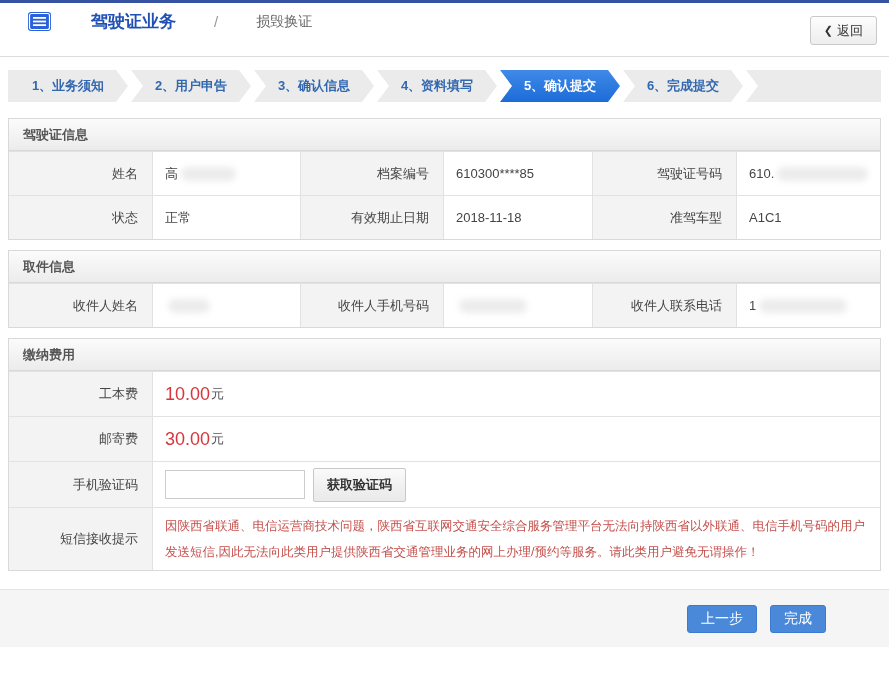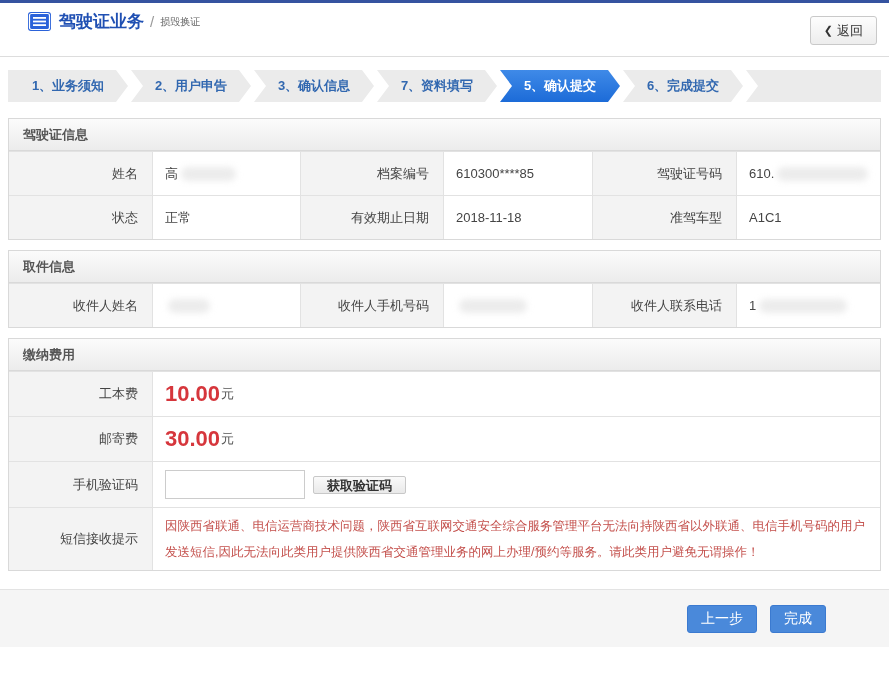--- a/index.html
+++ b/index.html
@@ -16,25 +16,25 @@
     --c-btn-blue:#4a89da;
   }
   *{box-sizing:border-box;margin:0;padding:0;}
   body{
     width:889px;height:683px;margin:0;background:#fff;
     font-family:"Liberation Sans","DejaVu Sans",sans-serif;
     color:#444;font-size:13px;overflow:hidden;
   }
   .topbar{height:3px;background:var(--c-topbar);}
   
-  .header{height:54px;border-bottom:1px solid #ddd;position:relative;display:flex;align-items:center;padding:0 0 16px 28px;background:#fff;}
+  .header{height:54px;border-bottom:1px solid #ddd;position:relative;display:flex;align-items:center;padding:0 0 16px 28px;background:#fff;gap:32px;}
   .hicon{width:23px;height:19px;margin-right:8px;display:inline-block;}
   .htitle{font-size:17px;font-weight:bold;color:var(--c-title);}
   .hsep{color:#999;font-size:15px;margin:0 6px;}
-  .hsub{color:#666;font-size:10px;}
+  .hsub{color:#666;font-size:14px;}
   .back-btn{
     position:absolute;right:12px;top:13px;height:29px;padding:0 13px;
     background:linear-gradient(#fdfdfd,#ededed);border:1px solid #c9c9c9;border-radius:3px;
     font-size:13px;color:#333;cursor:pointer;display:flex;align-items:center;gap:4px;
     font-family:inherit;
   }
   .back-chevron{font-size:11px;font-weight:bold;color:#333;}
   
   .steps{display:flex;height:32px;margin:13px 8px 0 8px;background:#fff;}
   .step{
@@ -60,27 +60,27 @@
   .trow{display:grid;grid-template-columns:143px 148px 143px 149px 144px 144px;border-top:1px solid var(--c-border);}
   .trow:first-of-type{border-top:none;}
   .cell{display:flex;align-items:center;min-height:43px;padding:4px 12px;border-left:1px solid var(--c-border);}
   .cell:first-child{border-left:none;}
   .cell.lbl{background:var(--c-label-bg);justify-content:flex-end;padding-right:14px;color:#444;}
   .cell.val{background:#fff;color:#444;}
   .span3{grid-column:span 3;}
   .span5{grid-column:span 5;}
   .mask{display:inline-block;height:14px;border-radius:7px;background:#ececec;filter:blur(3px);vertical-align:-2px;margin-left:3px;}
   
-  .fee-amount{font-size:22px;font-weight:bold;color:var(--c-fee-red);}
+  .fee-amount{font-size:18px;font-weight:normal;color:var(--c-fee-red);}
   .fee-unit{font-size:13px;color:#555;margin-left:1px;}
   .fee-row .cell{min-height:44px;}
   .code-row .cell{min-height:45px;}
   .code-input{width:140px;height:29px;border:1px solid #ccc;padding:0 6px;font-size:13px;font-family:inherit;background:#fff;}
   .code-btn{
-    height:18px;margin-left:8px;padding:0 13px;font-size:13px;font-weight:bold;color:#333;
+    height:34px;margin-left:8px;padding:0 13px;font-size:13px;font-weight:bold;color:#333;
     background:linear-gradient(#fafafa,#e9e9e9);border:1px solid #c8c8c8;border-radius:2px;cursor:pointer;
     font-family:inherit;
   }
   .notice-row .cell{min-height:62px;}
   .notice-text{color:var(--c-notice-red);font-size:12.5px;line-height:26px;}
   
   .footer{
     margin-top:18px;height:58px;background:#f5f5f5;border-top:1px solid #e3e3e3;
     display:flex;justify-content:flex-end;align-items:center;padding-right:63px;gap:13px;
   }
@@ -110,21 +110,21 @@
   <button class="back-btn">
     <span class="back-chevron">❮</span>
     <span>返回</span>
   </button>
 </header>
 
 <nav class="steps" id="steps">
     <div class="step first">1、业务须知</div>
     <div class="step">2、用户申告</div>
     <div class="step">3、确认信息</div>
-    <div class="step">7、资料填写</div>
+    <div class="step">4、资料填写</div>
     <div class="step active">5、确认提交</div>
     <div class="step">6、完成提交</div>
     <div class="step-filler"></div>
   </nav>
 
 <main class="content">
   <div id="sections">
       <section class="section ">
         <div class="section-head">驾驶证信息</div>
         <div class="trow">

